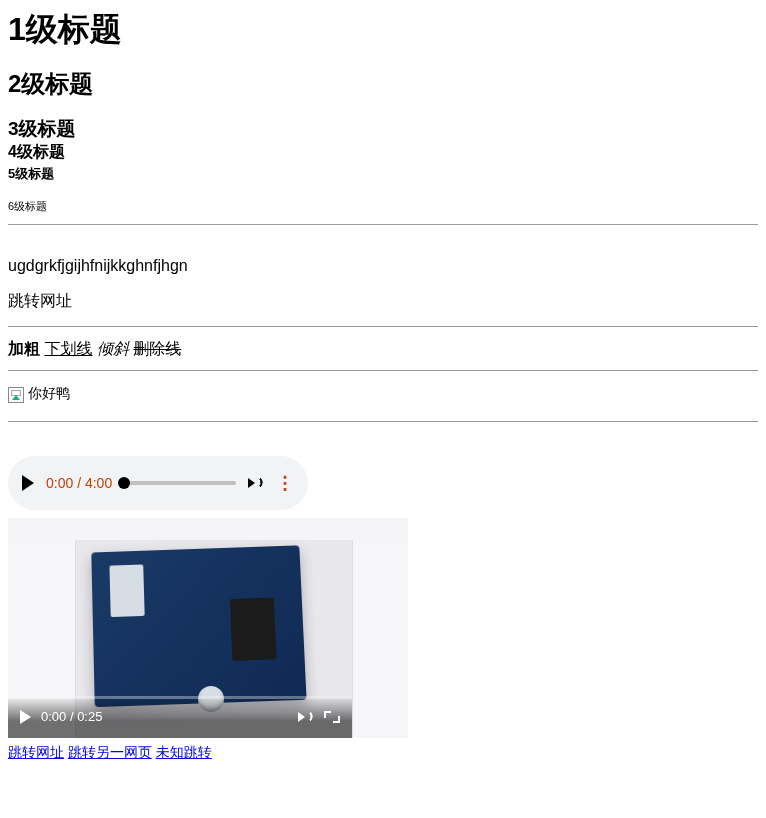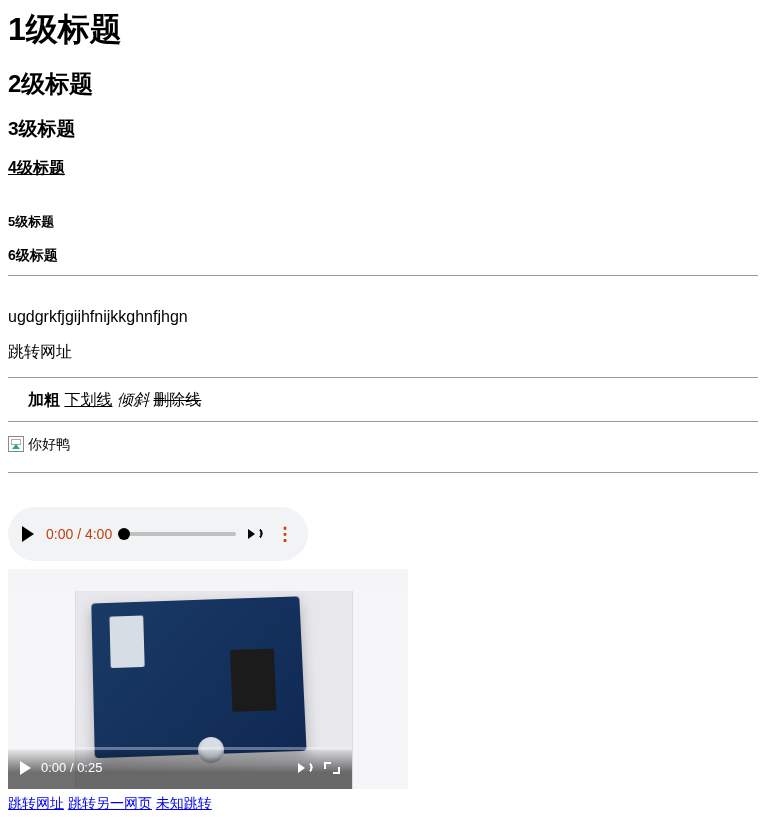--- a/index.html
+++ b/index.html
@@ -5,35 +5,35 @@
     * { margin: 0; padding: 0; box-sizing: border-box; }
     body {
       font-family: Arial, "Microsoft YaHei", sans-serif;
       padding: 8px;
       width: 766px;
       color: #000;
       background: #fff;
     }
     h1 { font-size: 32px; font-weight: bold; margin-bottom: 16px; }
     h2 { font-size: 24px; font-weight: bold; margin-bottom: 16px; }
-    h3 { font-size: 19px; font-weight: bold; margin-bottom: 16px; }
-    h4 { font-size: 16px; font-weight: bold; margin-bottom: 34px; text-decoration: underline; }
+    h3 { font-size: 19px; font-weight: bold; }
+    h4 { font-size: 16px; font-weight: bold; margin-bottom: 2px; }
     h5 { font-size: 13px; font-weight: bold; margin-bottom: 16px; }
-    h6 { font-size: 14px; font-weight: bold; margin-bottom: 0; }
+    h6 { font-size: 11px; font-weight: normal; margin-bottom: 0; }
     hr { border: none; border-top: 1px solid #999; margin: 10px 0; }
     .body-text { font-size: 16px; line-height: 1.3; }
     .para-label { font-size: 16px; margin-top: 14px; margin-bottom: 14px; }
     .styles-row { font-size: 16px; margin: 12px 0 10px; }
-    .styles-row .bold { font-weight: bold; margin-left: 20px; }
+    .styles-row .bold { font-weight: bold; }
     .styles-row .underline { text-decoration: underline; }
     .styles-row .italic { font-style: italic; }
     .styles-row .strike { text-decoration: line-through; }
     .broken-img {
       display: inline-flex;
-      align-items: flex-start;
+      align-items: flex-end;
       gap: 4px;
       font-size: 14px;
       margin: 4px 0 8px;
     }
     .broken-img .icon {
       width: 16px; height: 16px;
       border: 1px solid #888;
       position: relative;
       display: inline-block;
     }

